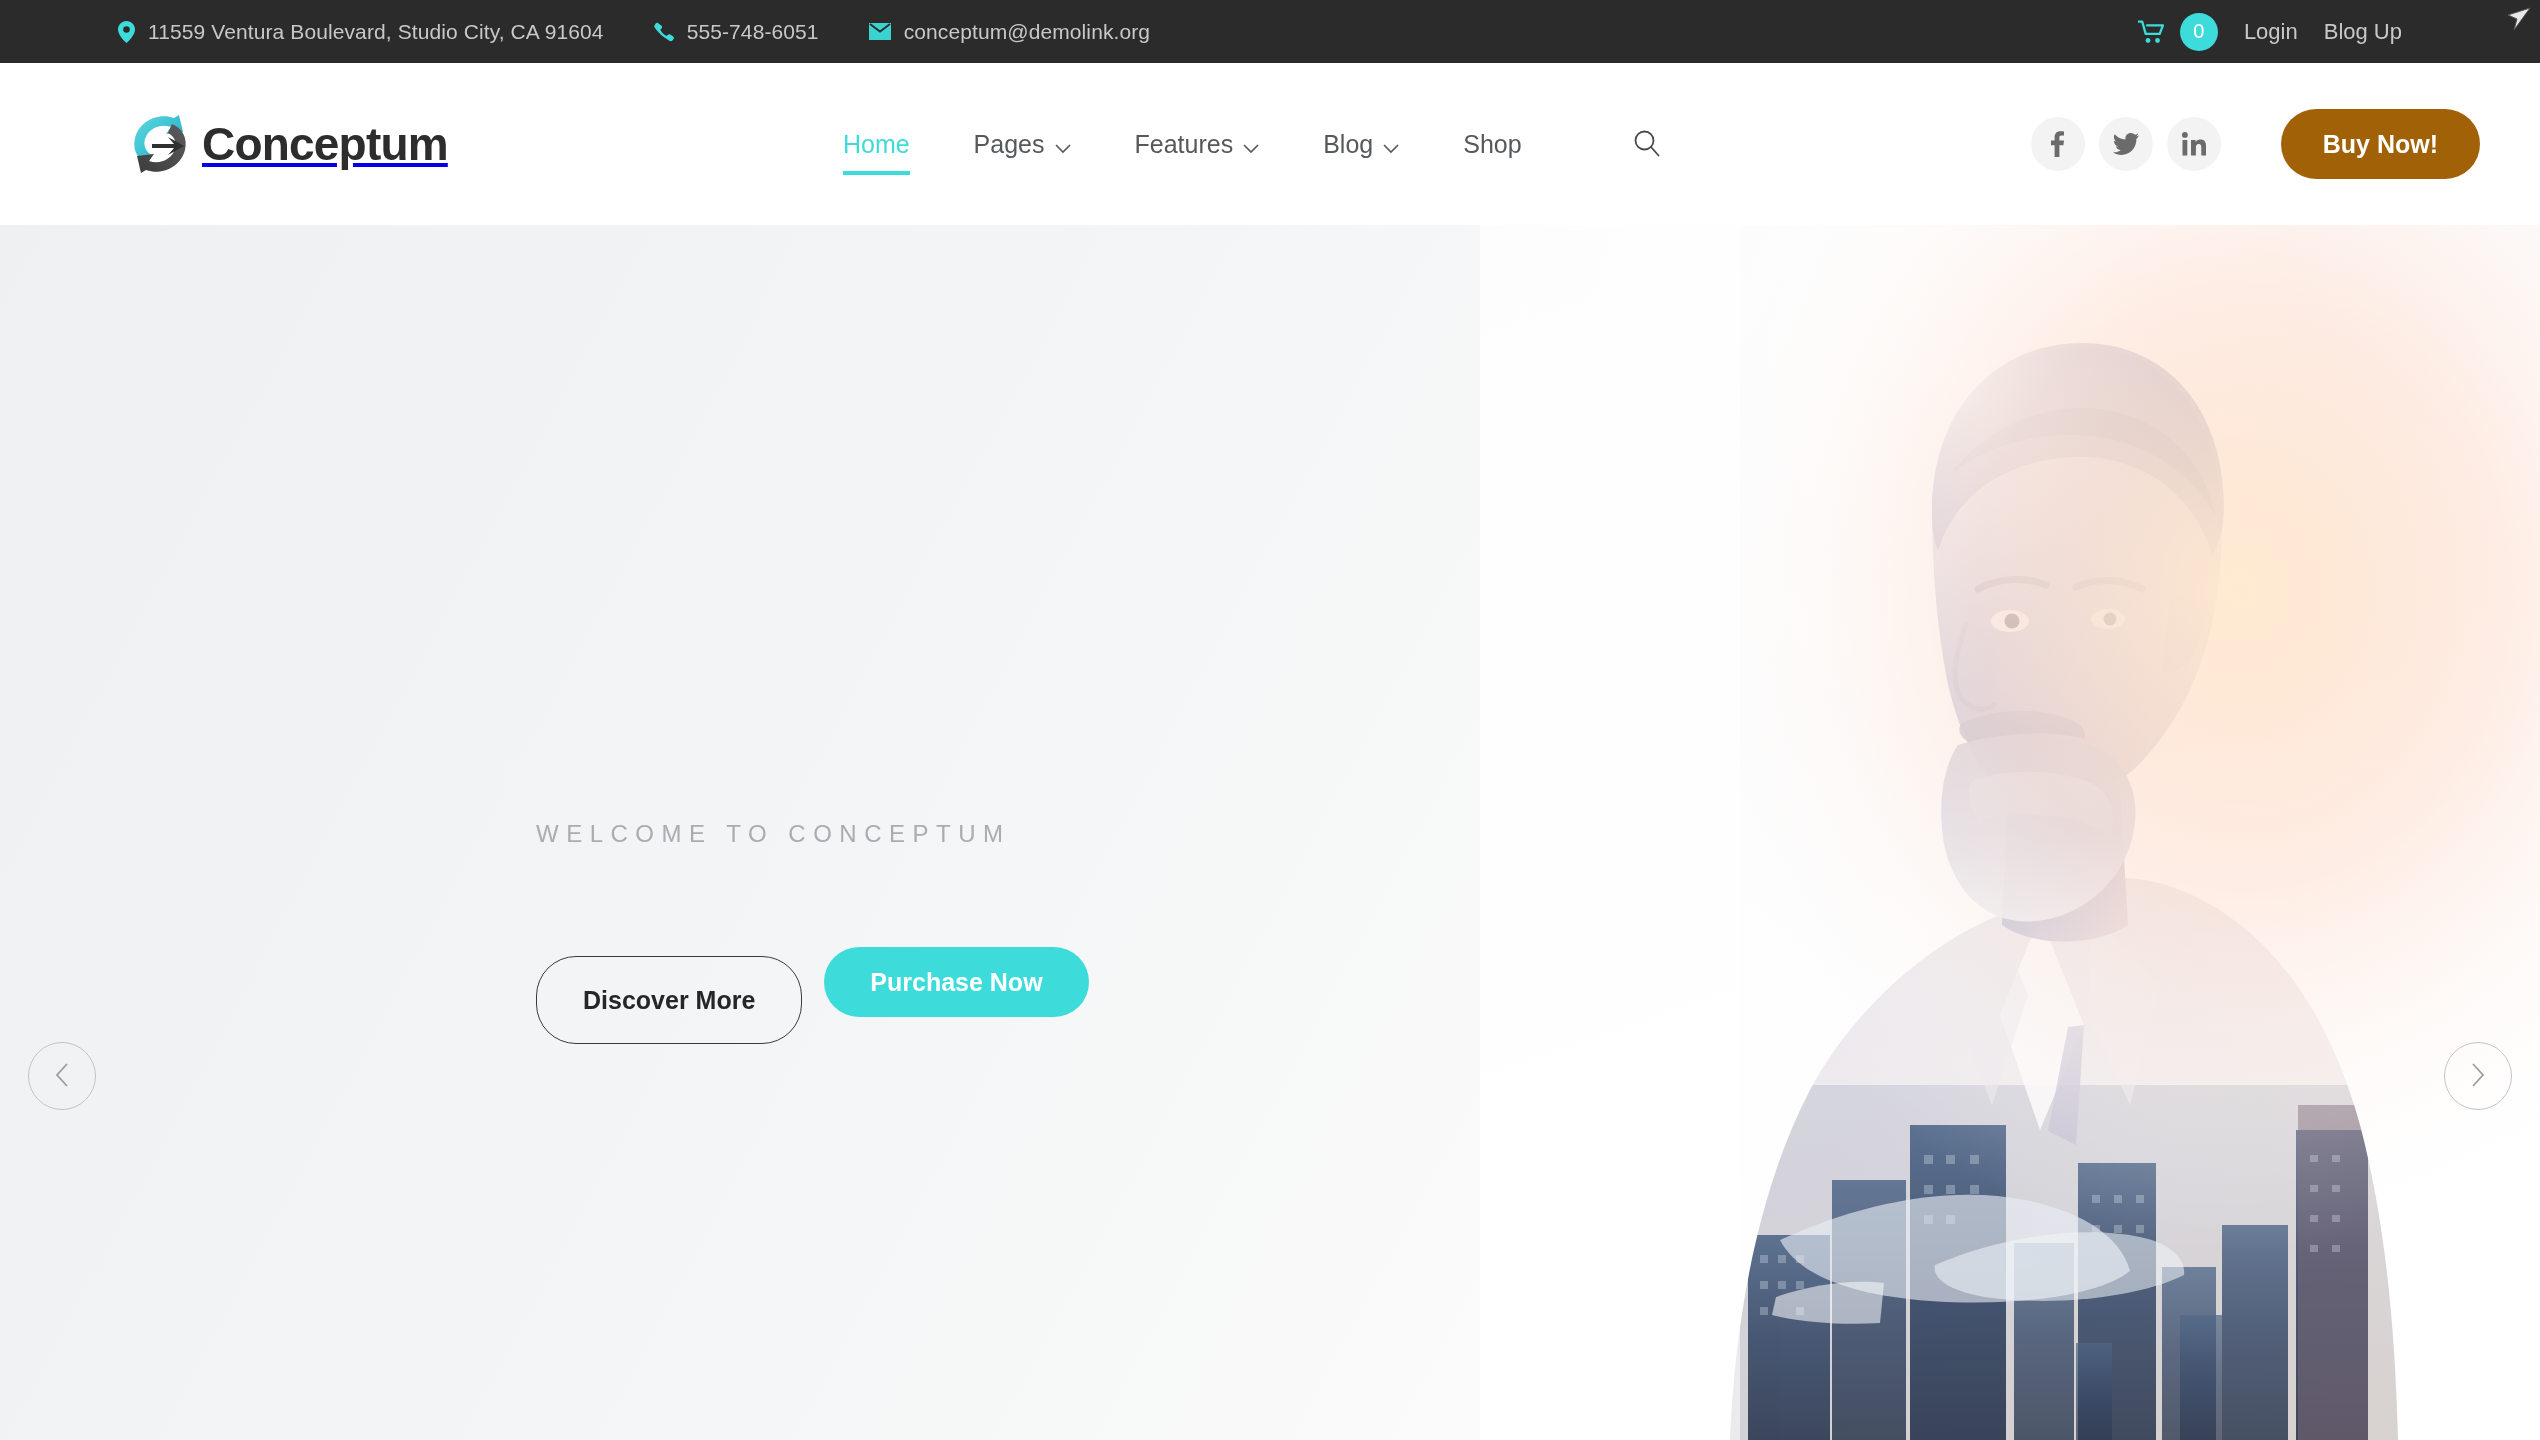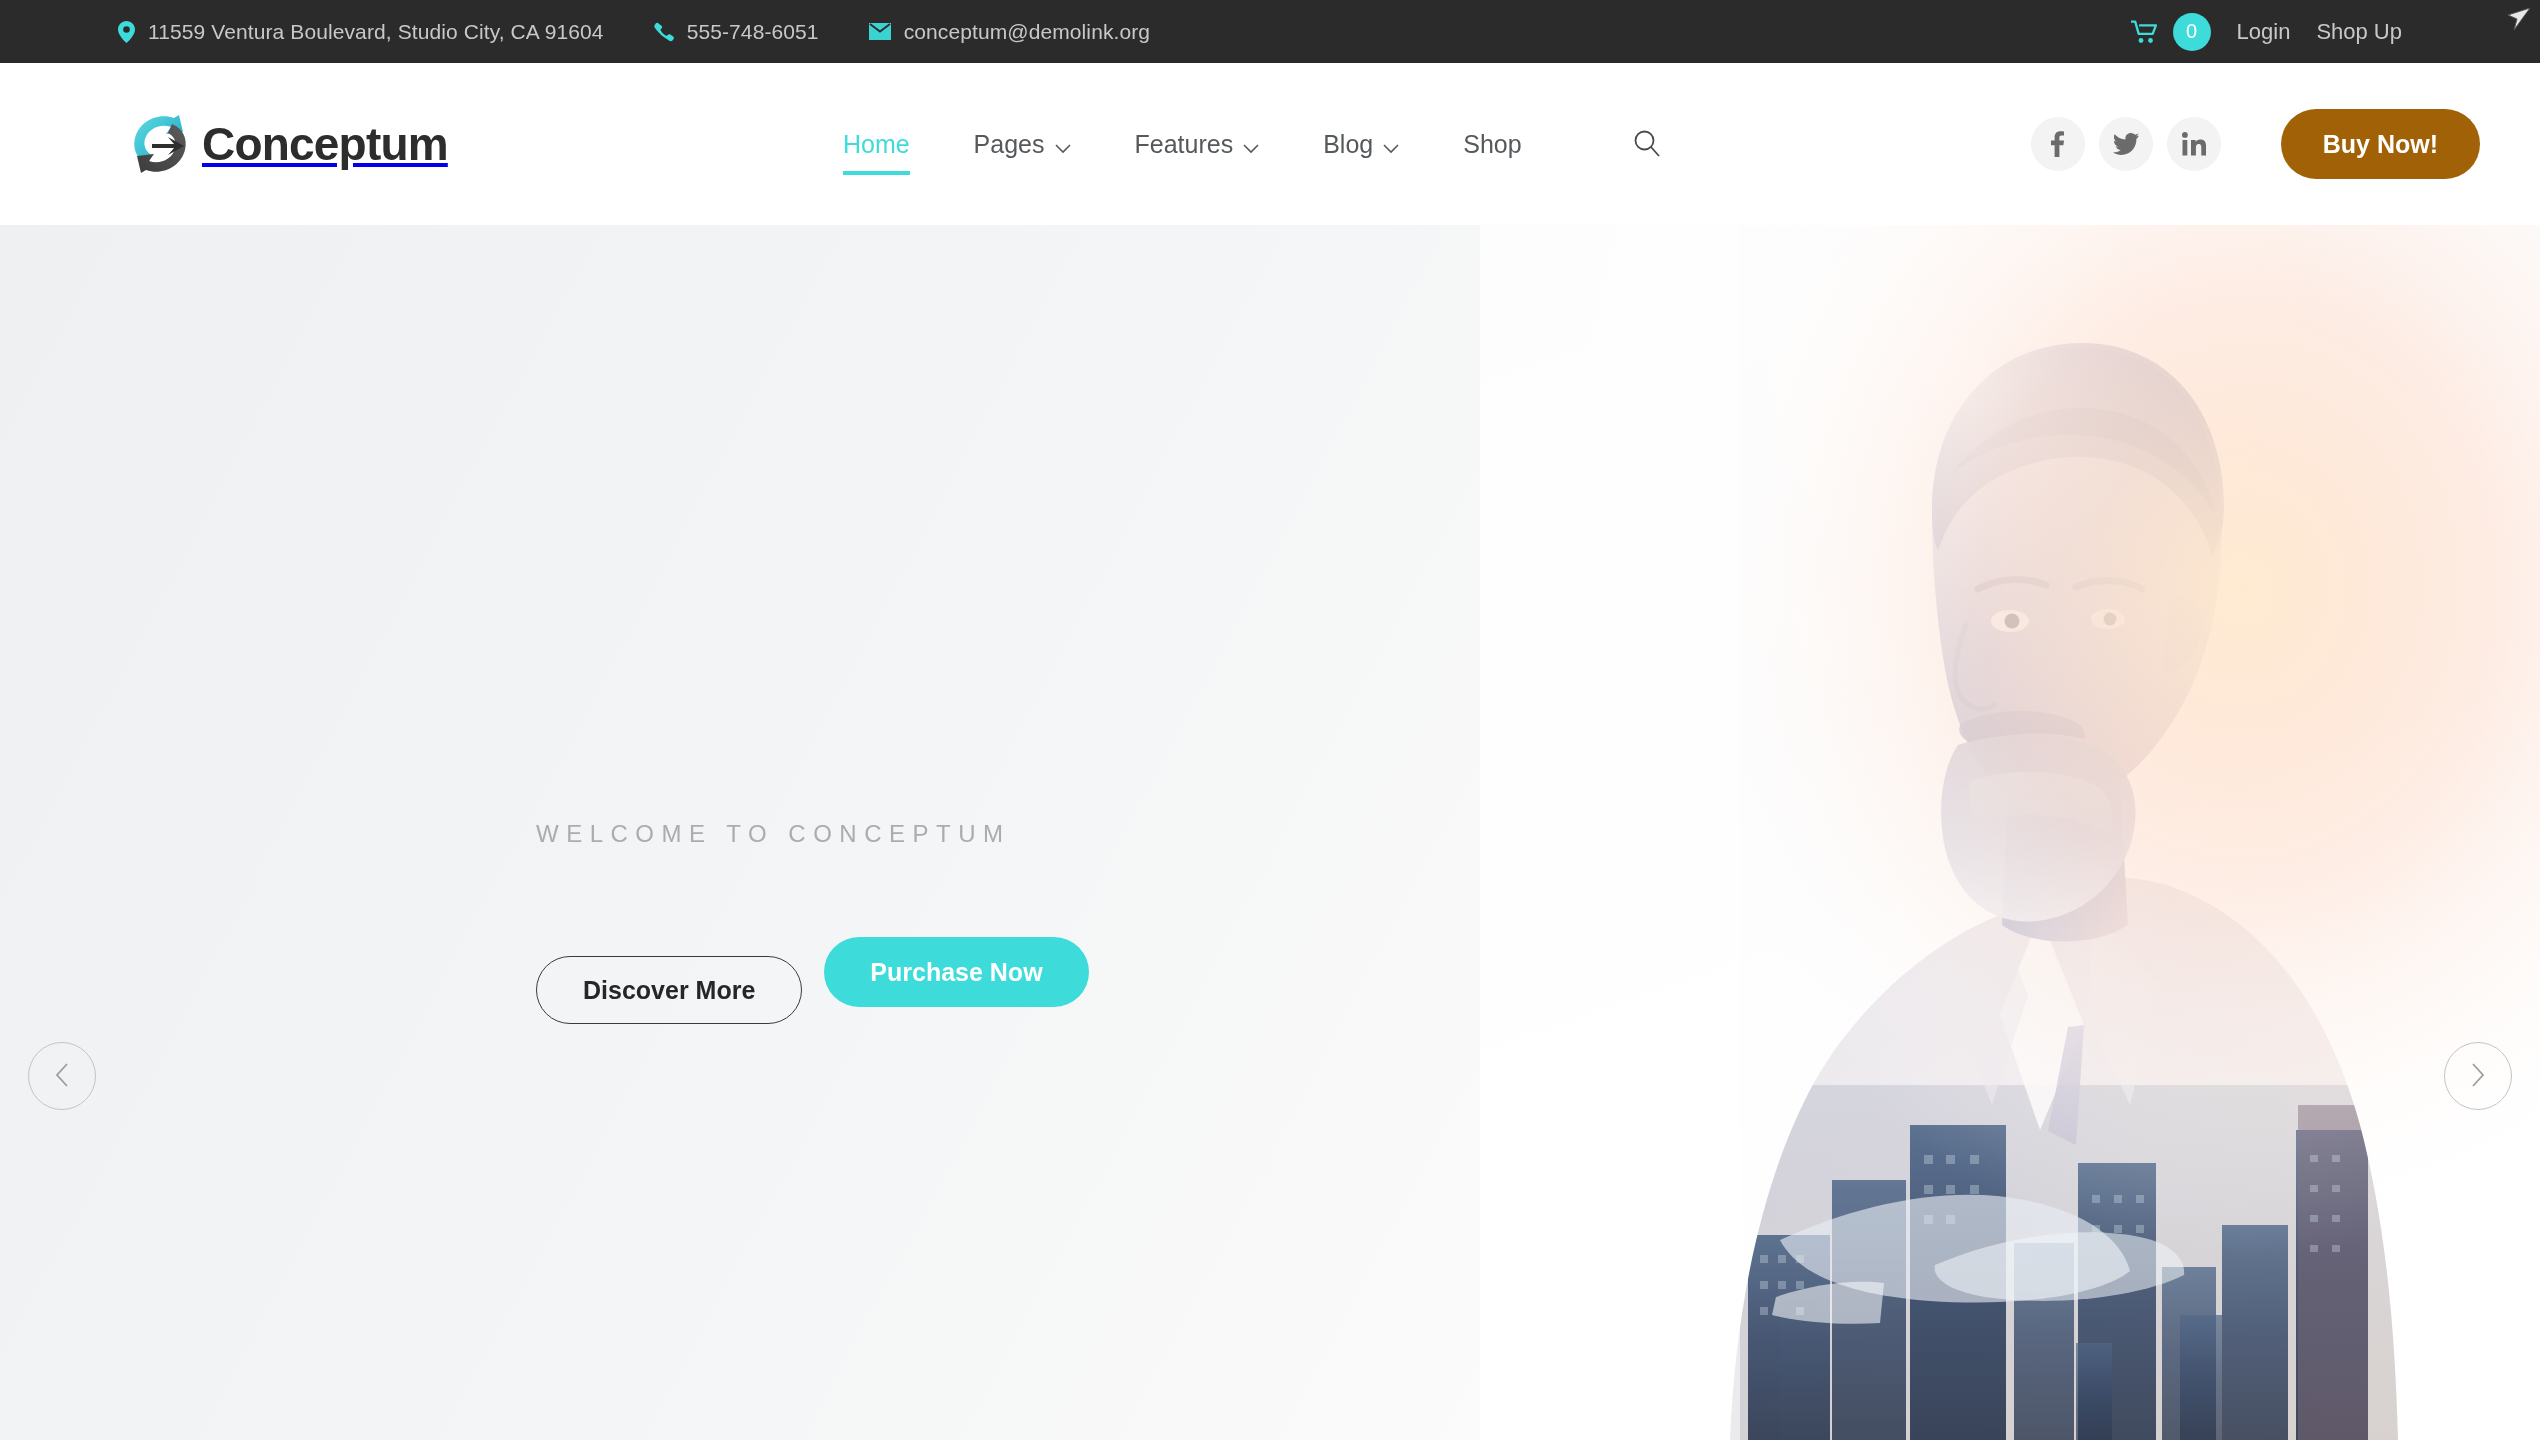--- a/index.html
+++ b/index.html
@@ -156,21 +156,21 @@
   .headline .l1, .headline .l3{ display:block; }
   .hero-actions{
     margin-top:72px;
     display:flex; align-items:center; gap:22px;
   }
   .btn-ghost{
     background:transparent;
     border:1.6px solid #3a3a3a;
     color:#262626;
     border-radius:40px;
-    height:68px;
+    height:88px;
     padding:0 46px;
     font-size:25px;
     font-weight:700;
     cursor:pointer;
     white-space:nowrap;
     font-family:"Liberation Sans", sans-serif;
     margin-top:36px;
   }
   .btn-solid{
     background:#3ddbd9;
@@ -247,21 +247,21 @@
       <span class="cart-ic">
         <svg width="28" height="24" viewBox="0 0 28 24" fill="currentColor">
           <path d="M0 1.6h4.2l3.5 12.3h14l3.2-8.6H8.1" stroke="currentColor" stroke-width="2.3" fill="none" stroke-linejoin="round"></path>
           <circle cx="10" cy="20.5" r="2.4"></circle>
           <circle cx="19.5" cy="20.5" r="2.4"></circle>
         </svg>
       </span>
       <span class="cart-badge">0</span>
     </div>
     <a class="tb-link" href="#">Login</a>
-    <a class="tb-link" href="#">Shop Up</a>
+    <a class="tb-link" href="#">Blog Up</a>
   </div>
 
   <svg class="corner-cursor" viewBox="0 0 30 30">
     <path d="M26 4 L10 26 L13 15 L4 11 Z" fill="#e8e8e8" stroke="#555" stroke-width="1"></path>
   </svg>
 </div>
 
 <div class="header">
 
   <a class="brand" href="#">

